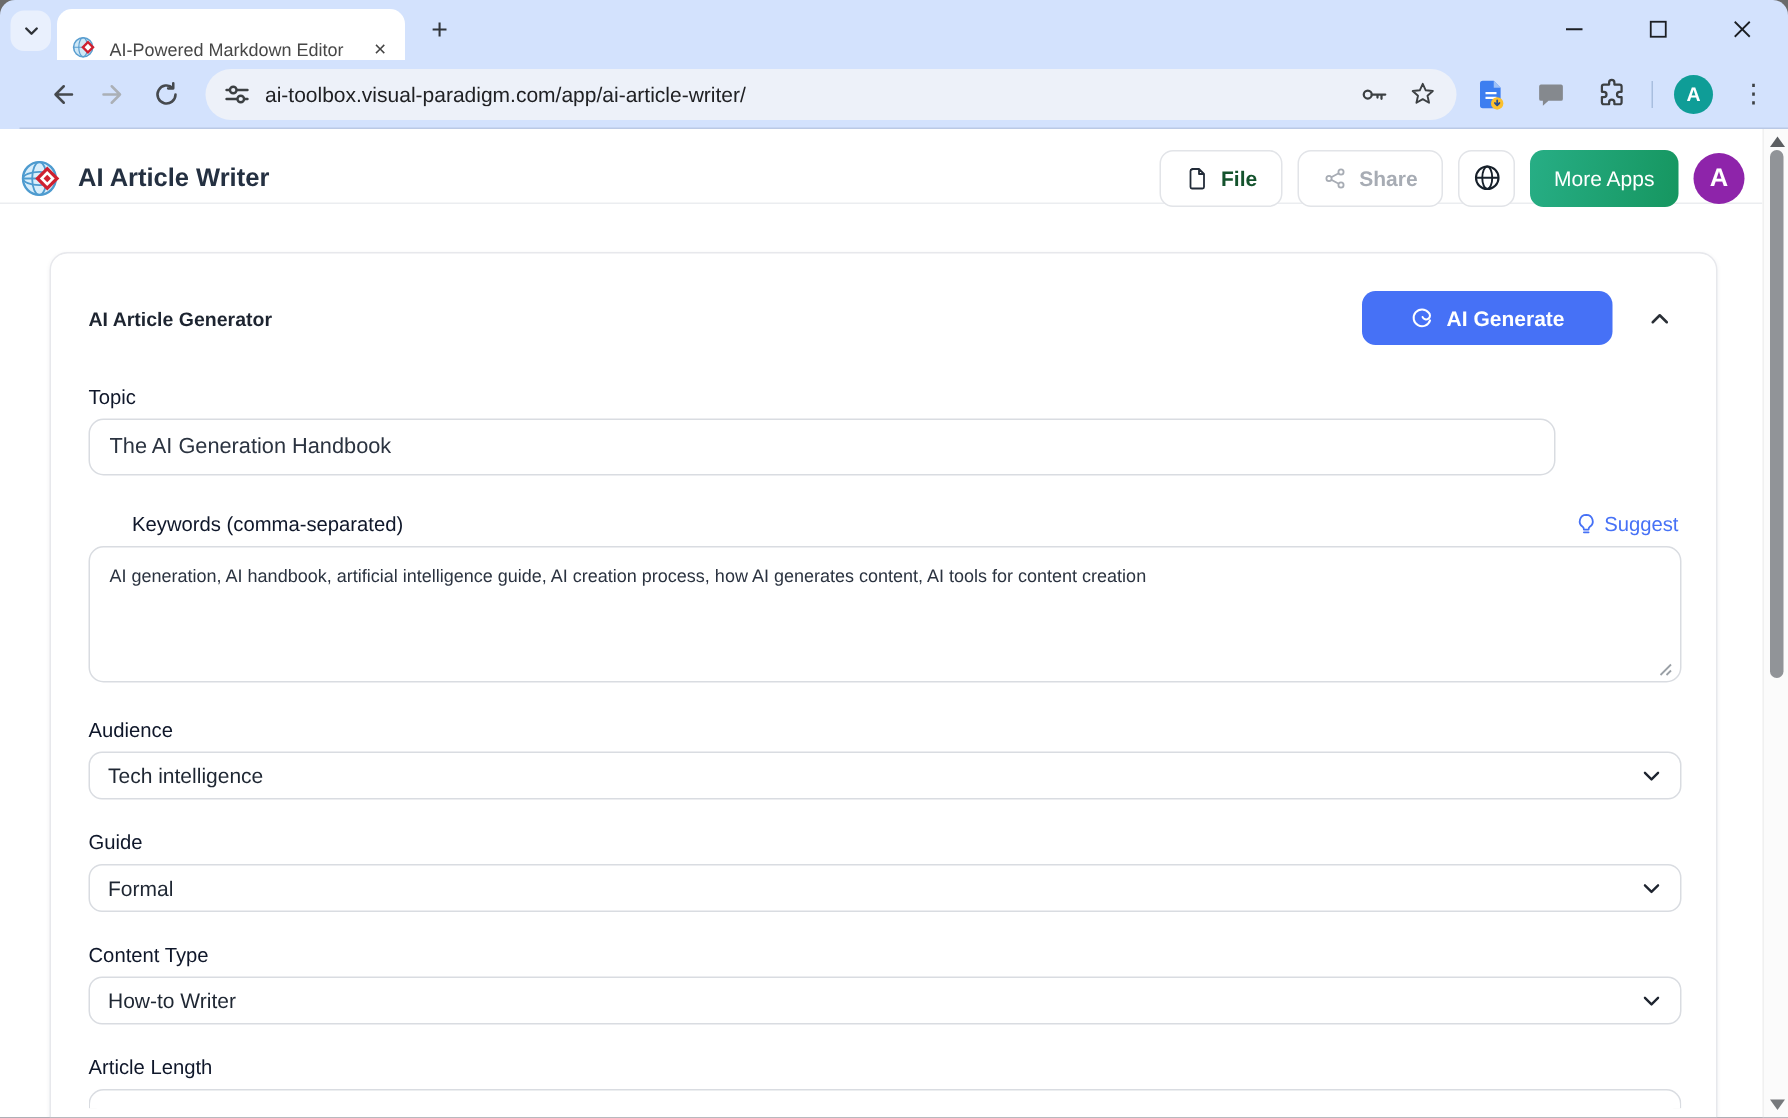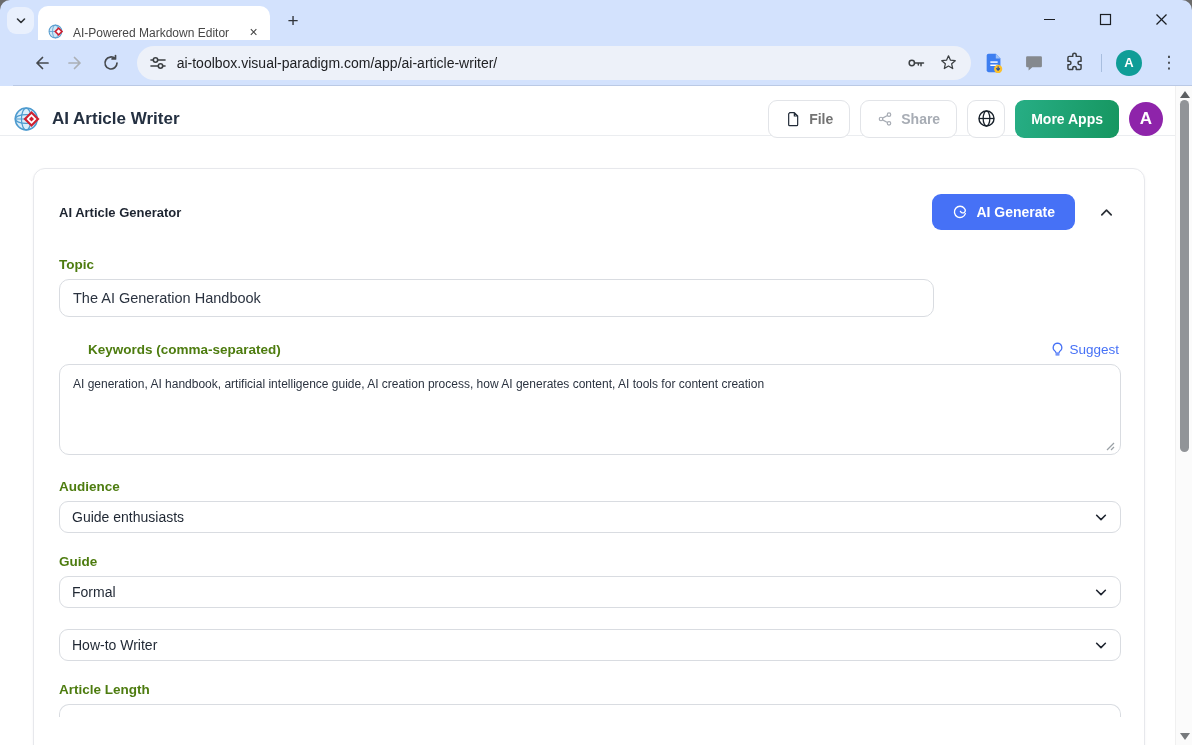--- a/index.html
+++ b/index.html
@@ -26,40 +26,40 @@
   .ext-ic { width:26px; height:26px; display:flex; align-items:center; justify-content:center; cursor:pointer; }
   .vsep { width:1px; height:18px; background:#a8bedf; }
   .chrome-avatar { width:26px; height:26px; border-radius:50%; background:var(--teal,#0f9d97); color:#fff; font-size:13px; font-weight:700; display:flex; align-items:center; justify-content:center; cursor:pointer; }
   .kebab { font-size:17px; color:#3c4043; letter-spacing:0; cursor:pointer; line-height:1; }
 
   
   .page { position:absolute; top:86px; left:0; right:0; bottom:0; background:#fff; }
   .appheader { position:absolute; top:0; left:0; right:17px; height:50px; background:#fff; border-bottom:1px solid #ebedf0; display:flex; align-items:center; padding:16px 12px 0 14px; }
   .app-title { font-size:17px; font-weight:700; color:#243041; margin-left:10px; }
   .hd-right { margin-left:auto; display:flex; align-items:center; gap:10px; }
-  .hd-btn { height:38px; display:flex; align-items:center; gap:8px; background:#fff; border:1px solid #e2e4e8; border-radius:9px; padding:0 16px; font-size:14px; font-weight:700; color:#737373; cursor:pointer; }
+  .hd-btn { height:38px; display:flex; align-items:center; gap:8px; background:#fff; border:1px solid #e2e4e8; border-radius:9px; padding:0 16px; font-size:14px; font-weight:700; color:#14532d; cursor:pointer; }
   .hd-btn.dim { color:#a7acb4; }
   .hd-btn.icon-only { width:38px; padding:0; justify-content:center; }
-  .more-apps { height:38px; border:none; border-radius:9px; padding:0 16px; font-size:14px; font-weight:700; color:#fff; background:linear-gradient(100deg, var(--green-1,#27ae85), var(--green-2,#169660)); cursor:pointer; }
+  .more-apps { height:38px; border:none; border-radius:9px; padding:0 16px; font-size:14px; font-weight:400; color:#fff; background:linear-gradient(100deg, var(--green-1,#27ae85), var(--green-2,#169660)); cursor:pointer; }
   .app-avatar { width:34px; height:34px; border-radius:50%; background:var(--purple,#8e24aa); color:#fff; font-weight:700; font-size:17px; display:flex; align-items:center; justify-content:center; cursor:pointer; }
 
   .content { position:absolute; top:50px; left:0; right:17px; bottom:0; overflow:hidden; }
   .card { position:absolute; left:33px; top:32px; width:1112px; height:900px; background:#fff; border:1px solid #e7e8ec; border-radius:12px; box-shadow:0 1px 3px rgba(20,30,50,.05); padding:25px 25px 0; }
   .card-head { display:flex; align-items:center; justify-content:space-between; height:36px; margin-bottom:27px; }
   .card-title { font-size:13px; font-weight:700; color:#1d2430; }
   .head-actions { display:flex; align-items:center; gap:18px; }
-  .ai-generate { height:36px; display:flex; align-items:center; gap:8px; background:var(--accent,#4671f6); border:none; border-radius:9px; color:#fff; font-size:14px; font-weight:700; padding:0 20px; cursor:pointer; }
+  .ai-generate { height:36px; display:flex; align-items:center; gap:8px; background:var(--accent,#4671f6); border:none; border-radius:9px; color:#fff; font-size:14px; font-weight:700; padding:0 32px; cursor:pointer; }
   .collapse { width:26px; height:26px; display:flex; align-items:center; justify-content:center; cursor:pointer; }
 
-  .field-label { font-size:13.5px; font-weight:700; color:#4d7c0f; margin-bottom:7px; }
+  .field-label { font-size:13.5px; font-weight:400; color:#0f172a; margin-bottom:7px; }
   .label-row { display:flex; align-items:center; justify-content:space-between; margin-bottom:7px;padding-left:29px; }
   .label-row .field-label { margin-bottom:0; }
   .suggest { display:flex; align-items:center; gap:5px; font-size:13.5px; font-weight:400; color:var(--accent,#4671f6); background:none; border:none; cursor:pointer; }
 
-  .text-input { width:875px; height:38px; border:1px solid #d9dce1; border-radius:10px; padding:0 13px; font-family:"Liberation Sans",sans-serif; font-size:14.5px; color:#2b3340; margin-bottom:25px; outline:none; display:block; }
+  .text-input { width:978px; height:38px; border:1px solid #d9dce1; border-radius:10px; padding:0 13px; font-family:"Liberation Sans",sans-serif; font-size:14.5px; color:#2b3340; margin-bottom:25px; outline:none; display:block; }
   .ta-wrap { position:relative; margin-bottom:24px; }
   .textarea { width:1062px; height:91px; border:1px solid #d9dce1; border-radius:10px; padding:11px 13px; font-family:"Liberation Sans",sans-serif; font-size:12px; color:#2b3340; resize:none; outline:none; display:block; line-height:1.45; }
   .resize-grip { position:absolute; right:4px; bottom:4px; pointer-events:none; }
 
   .select { width:1062px; height:32px; border:1px solid #d9dce1; border-radius:9px; display:flex; align-items:center; padding:0 12px; font-size:14px; color:#1f2733; margin-bottom:21px; cursor:pointer; background:#fff; }
   .select .sel-val { flex:1; }
   .select.stub { height:13px; border-bottom:none; border-radius:10px 10px 0 0; margin-bottom:0; }
 
   
   .scrollbar { position:absolute; top:0; right:0; bottom:0; width:17px; background:#fbfbfb; border-left:1px solid #f0f0f0; }
@@ -256,38 +256,39 @@
             <svg class="resize-grip" width="10" height="10" viewBox="0 0 10 10">
                 <line x1="2" y1="9" x2="9" y2="2" stroke="#9aa0a6" stroke-width="1.2"></line>
                 <line x1="6" y1="9" x2="9" y2="6" stroke="#9aa0a6" stroke-width="1.2"></line>
               </svg>
           </div>
         </div>
 
         <div class="field">
           <div class="field-label">Audience</div>
           <div class="select">
-            <span class="sel-val">Guide enthusiasts</span>
+            <span class="sel-val">Tech intelligence</span>
             <svg width="14" height="14" viewBox="0 0 16 16">
                 <polyline points="3,6 8,11 13,6" fill="none" stroke="#1f2530" stroke-width="1.8" stroke-linecap="round" stroke-linejoin="round"></polyline>
               </svg>
           </div>
         </div>
 
         <div class="field">
           <div class="field-label">Guide</div>
           <div class="select">
             <span class="sel-val">Formal</span>
             <svg width="14" height="14" viewBox="0 0 16 16">
                 <polyline points="3,6 8,11 13,6" fill="none" stroke="#1f2530" stroke-width="1.8" stroke-linecap="round" stroke-linejoin="round"></polyline>
               </svg>
           </div>
         </div>
 
         <div class="field">
+          <div class="field-label">Content Type</div>
           <div class="select">
             <span class="sel-val">How-to Writer</span>
             <svg width="14" height="14" viewBox="0 0 16 16">
                 <polyline points="3,6 8,11 13,6" fill="none" stroke="#1f2530" stroke-width="1.8" stroke-linecap="round" stroke-linejoin="round"></polyline>
               </svg>
           </div>
         </div>
 
         <div class="field">
           <div class="field-label">Article Length</div>

